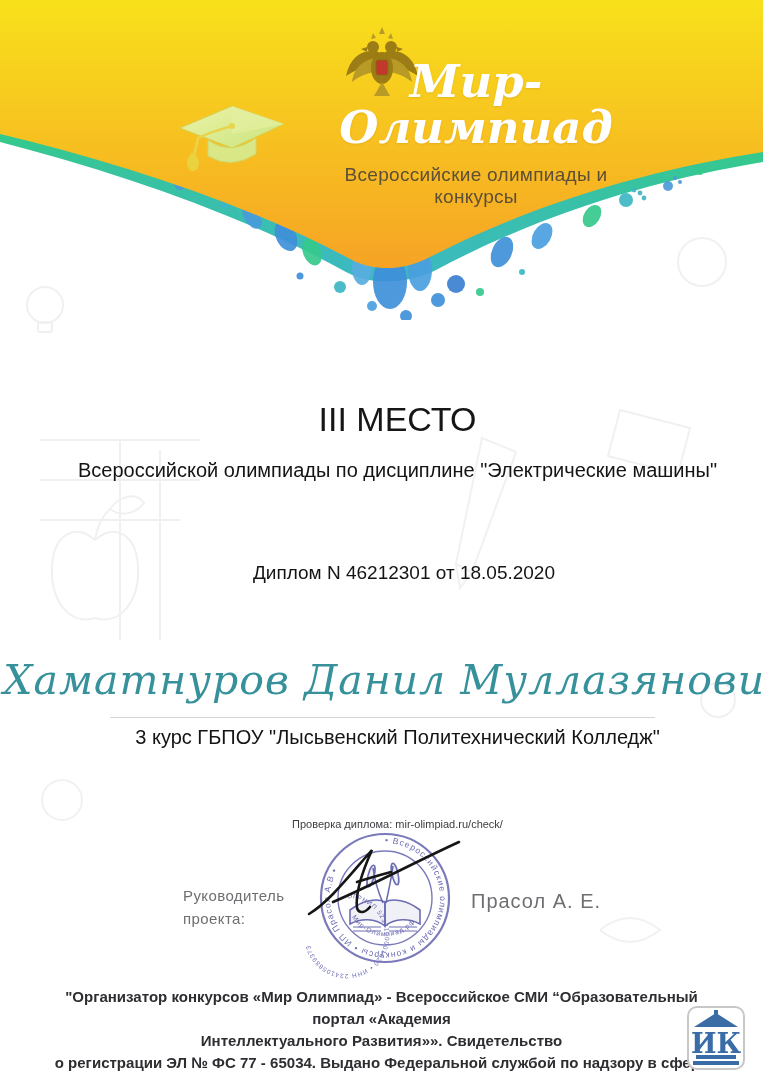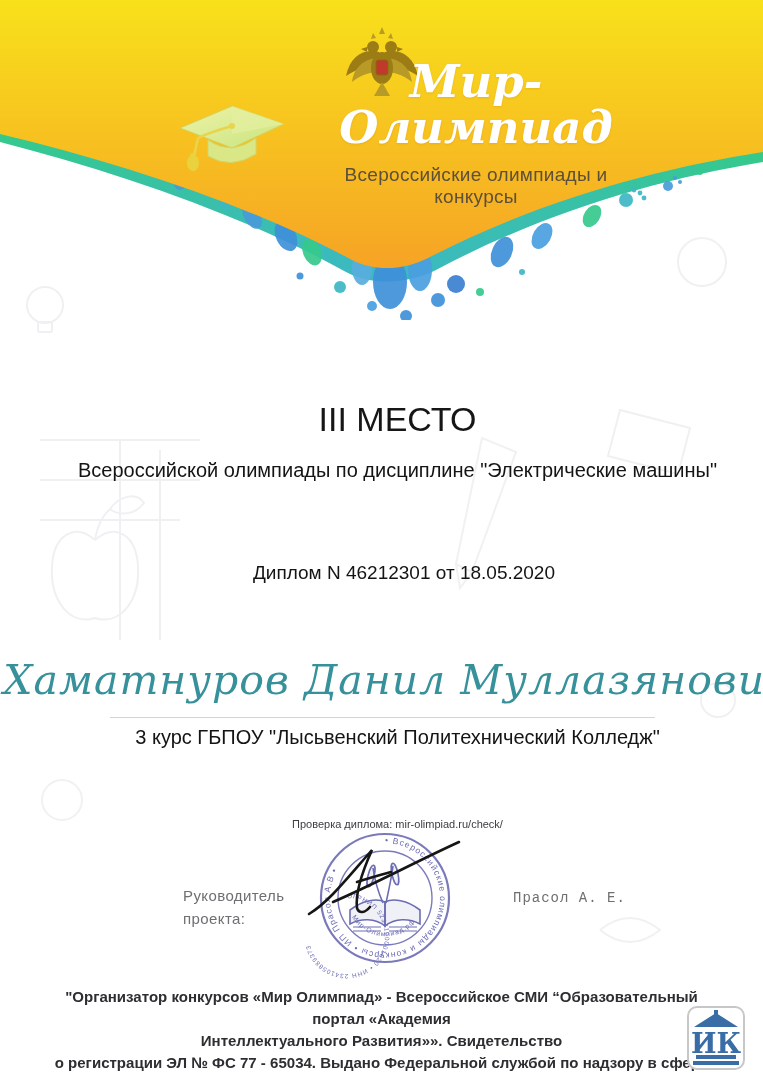--- a/index.html
+++ b/index.html
@@ -45,22 +45,22 @@
   #affiliation-line{top:726px;font-size:20px;color:#141414;}
   #supervisor-line{top:788px;font-size:16.5px;color:#3c3c42;}
   #verification-line{top:818px;font-size:11px;color:#3c3c42;}
   
   #stamp-wrap{position:absolute;top:806px;left:293px;width:184px;height:184px;}
   #role-label{
     top:884px;left:183px;width:135px;font-size:15px;color:#6f6f73;
     line-height:1.55;letter-spacing:.4px;position:absolute;
   }
   #signer-name{
-    top:890px;left:513px;width:140px;font-size:14px;color:#6f6f73;
-    letter-spacing:1px;position:absolute;font-family:Liberation Mono, monospace;
+    top:890px;left:471px;width:140px;font-size:20px;color:#6f6f73;
+    letter-spacing:1px;position:absolute;
   }
   
   #footer-block{
     top:986px;left:40px;width:683px;position:absolute;text-align:center;
     font-size:15.5px;font-weight:700;color:#2e2e32;line-height:1.42;
     transform:scaleX(.97);
   }
   #org-logo{position:absolute;top:1006px;left:687px;width:58px;height:64px;}
   .doodles{position:absolute;top:0;left:0;width:763px;height:1080px;pointer-events:none;}
 </style>

